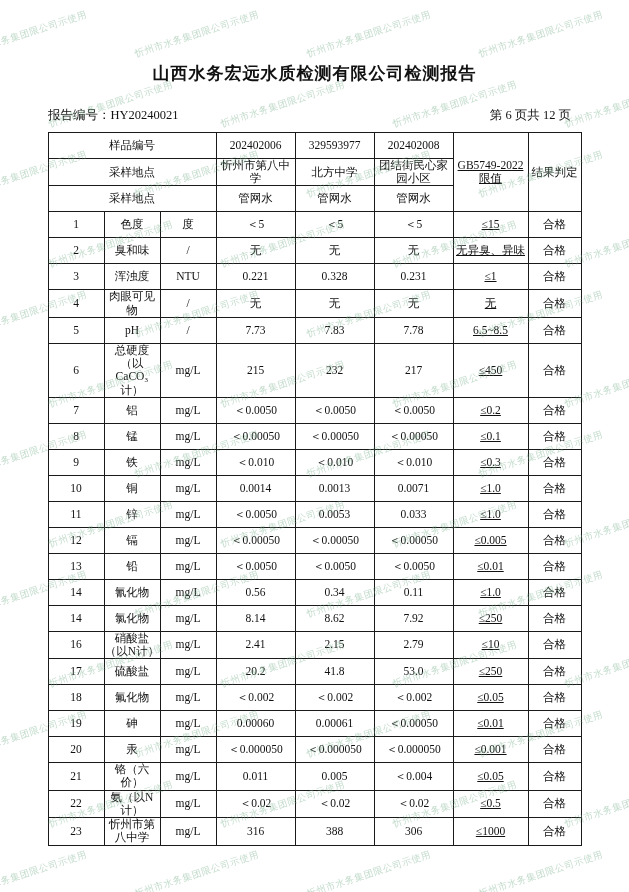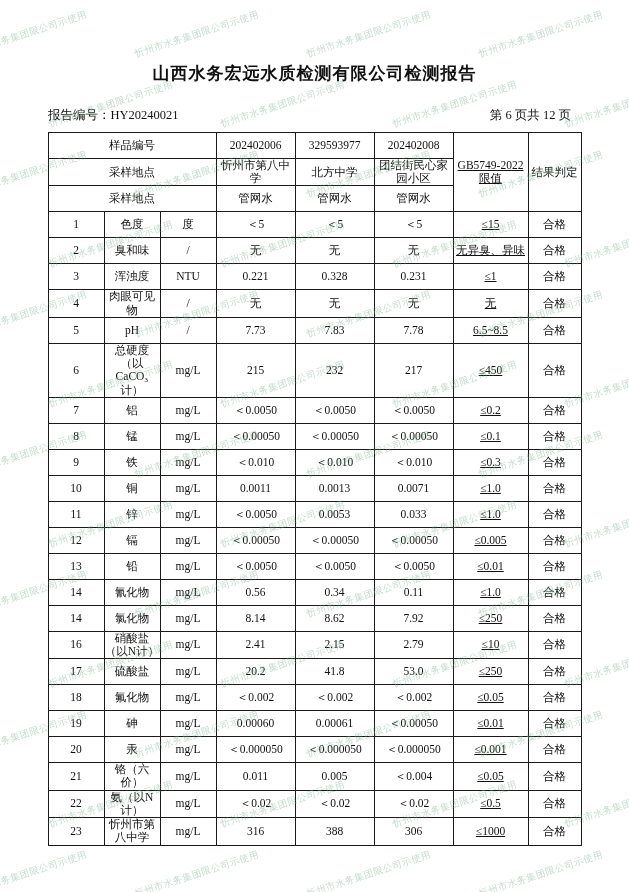--- a/index.html
+++ b/index.html
@@ -201,21 +201,21 @@
           <td class="val">＜0.010</td>
           <td class="val">＜0.010</td>
           <td class="val">＜0.010</td>
           <td class="limit">≤0.3</td>
           <td class="judge">合格</td>
         </tr>
         <tr>
           <td class="no">10</td>
           <td class="item">铜</td>
           <td class="unit">mg/L</td>
-          <td class="val">0.0011</td>
+          <td class="val">0.0014</td>
           <td class="val">0.0013</td>
           <td class="val">0.0071</td>
           <td class="limit">≤1.0</td>
           <td class="judge">合格</td>
         </tr>
         <tr>
           <td class="no">11</td>
           <td class="item">锌</td>
           <td class="unit">mg/L</td>
           <td class="val">＜0.0050</td>

